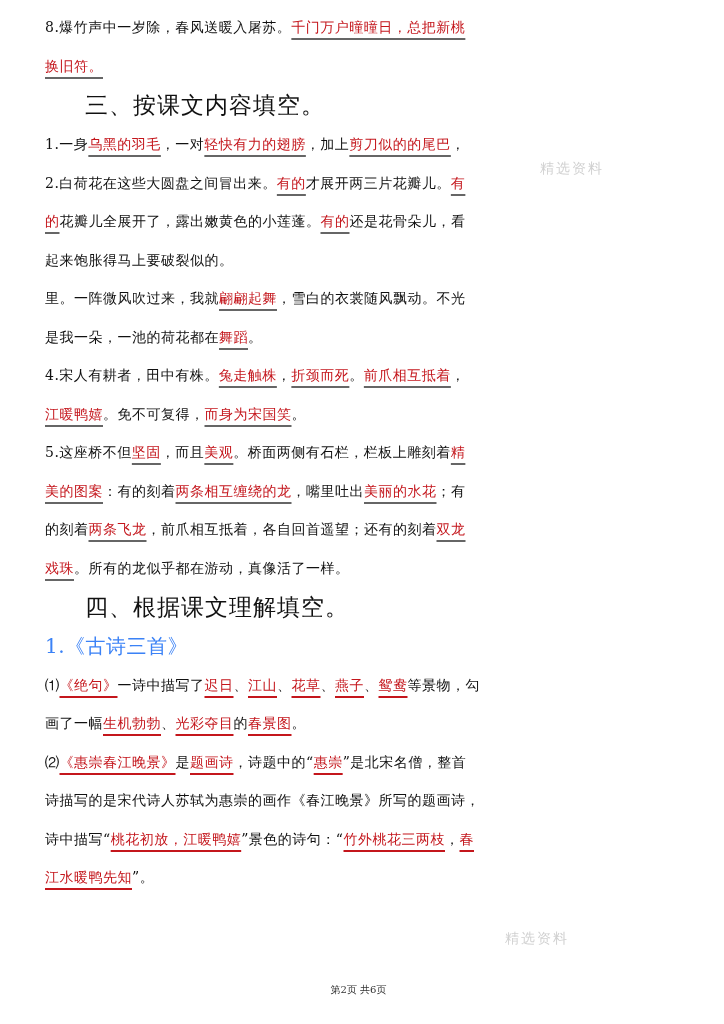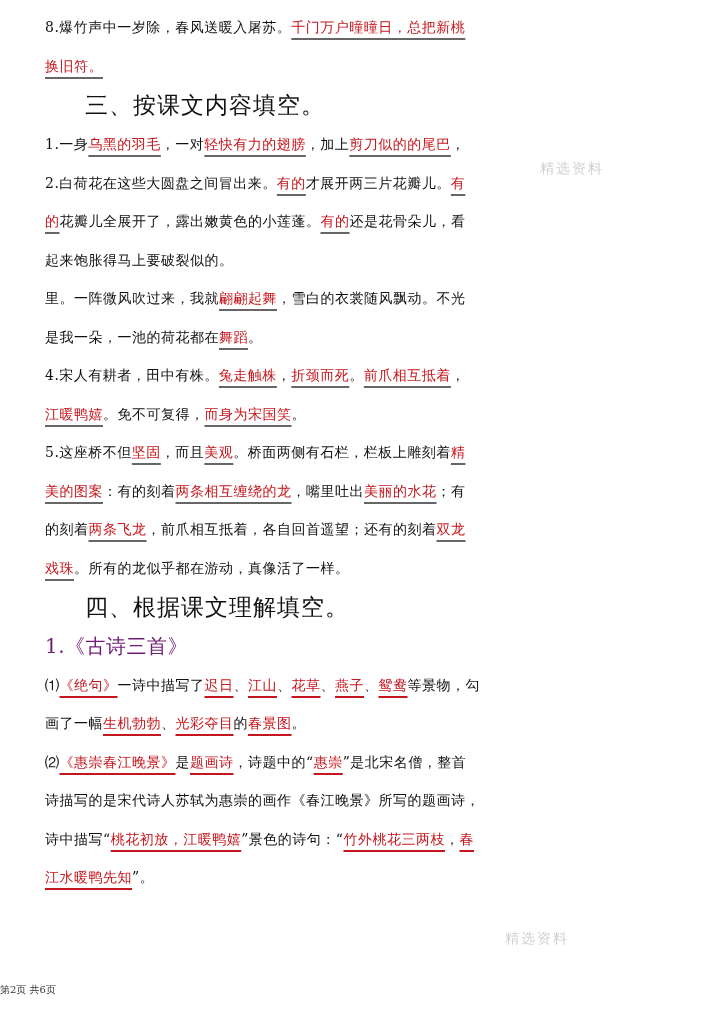--- a/index.html
+++ b/index.html
@@ -1,24 +1,24 @@
 <!DOCTYPE html>
 <html><head>
 <meta charset="utf-8">
 <style>
   html, body { margin: 0; padding: 0; background: #ffffff; }
   body { width: 724px; height: 1024px; position: relative; overflow: hidden;
          font-family: "DejaVu Serif", "Liberation Serif", serif; color: #111; }
   .page { position: absolute; left: 45px; top: 8px; width: 640px; }
   .line { font-size: 14px; line-height: 38.5px; white-space: nowrap; letter-spacing: 0.5px; }
   .heading { font-size: 23px; line-height: 40px; font-weight: normal; letter-spacing: 1px; margin-left: 40px; }
-  .green { color: #701a75; font-size: 20px; }
+  .green { color: #3b82f6; font-size: 20px; }
   .ans { color: #c4161c; text-decoration: underline; text-decoration-color: #666; text-decoration-thickness: 2px; text-underline-offset: 6px; }
   .ans.redline { text-decoration-color: #c4161c; }
-  .footer { position: absolute; top: 983px; left: 0; width: 717px; text-align: left; font-size: 10px; color: #333; }
+  .footer { position: absolute; top: 983px; left: 0; width: 717px; text-align: center; font-size: 10px; color: #333; }
   .wm { position: absolute; font-size: 14px; color: rgba(150,150,150,0.45); letter-spacing: 2px; font-family: Liberation Mono, monospace; text-align: right; }
 </style>
 </head>
 <body>
 
 <div class="page" id="page">
     <div class="line"><span>8.爆竹声中一岁除，春风送暖入屠苏。</span><span class="ans">千门万户曈曈日，总把新桃</span></div>
     <div class="line"><span class="ans">换旧符。</span></div>
     <div class="line heading"><span>三、按课文内容填空。</span></div>
     <div class="line"><span>1.一身</span><span class="ans">乌黑的羽毛</span><span>，一对</span><span class="ans">轻快有力的翅膀</span><span>，加上</span><span class="ans">剪刀似的的尾巴</span><span>，</span></div>

